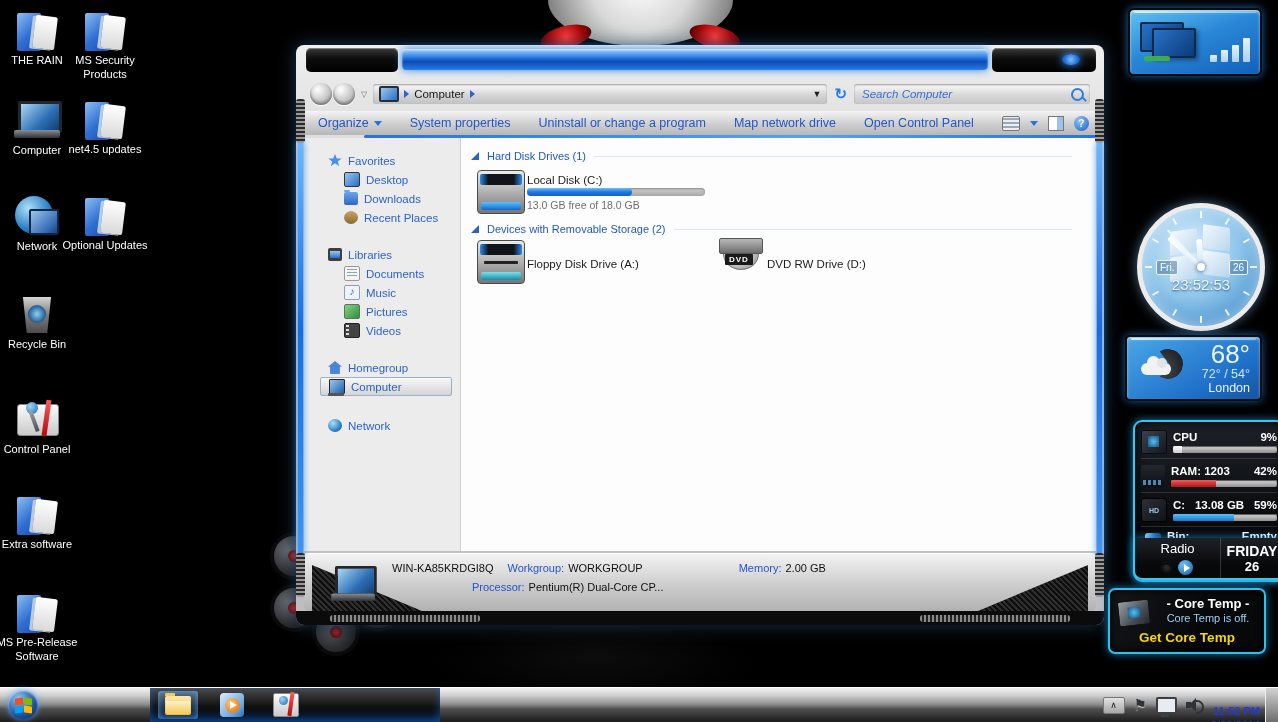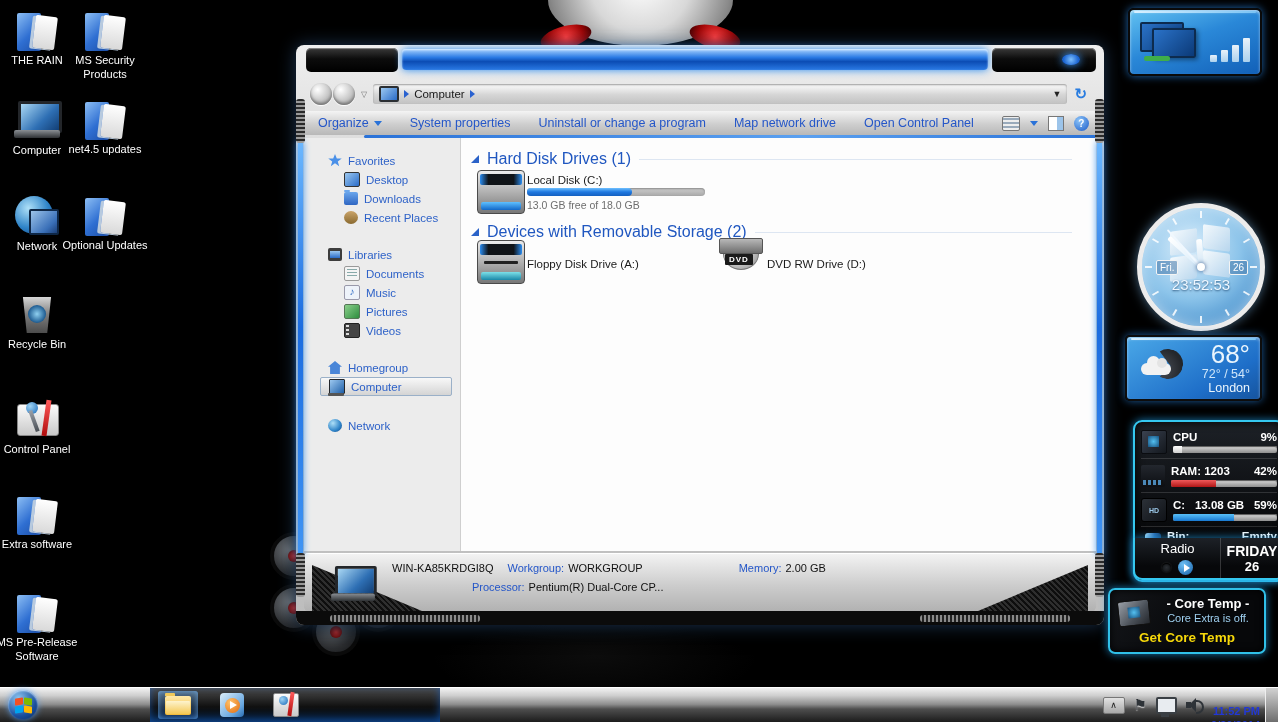--- a/index.html
+++ b/index.html
@@ -130,21 +130,21 @@
   .nic-vid{background:#444;border:1px solid #222;}
   .nic-vid::after{content:"";position:absolute;left:1px;top:1px;width:3px;height:10px;
       background:repeating-linear-gradient(0deg,#ddd 0 2px,#444 2px 4px);}
   .nic-home{background:#4a86d8;clip-path:polygon(50% 0,100% 45%,85% 45%,85% 100%,15% 100%,15% 45%,0 45%);}
   .nic-globe{border-radius:50%;background:radial-gradient(circle at 35% 32%,#aee0f8,#2f84c8 60%,#0b3c7e);}
   .nic-laptop{background:linear-gradient(135deg,#9cc8f0,#1f5fa8);border:1px solid #23262a;border-radius:1px;}
   .nic-laptop::after{content:"";position:absolute;left:-2px;bottom:-3px;width:16px;height:3px;background:#555;border-radius:1px;}
   
   .mainpane{flex:1;position:relative;background:#fdfdfd;}
   .grp-hd{position:absolute;left:10px;right:24px;display:flex;align-items:center;gap:8px;
-      font-size:16px;color:#2057c0;}
+      font-size:11px;color:#2057c0;}
   .grp-tri{width:0;height:0;border-bottom:8px solid #2a62c8;border-left:8px solid transparent;}
   .grp-line{flex:1;height:1px;background:#dde6f2;}
   .drive-ic{position:absolute;width:46px;height:42px;border:1px solid #4a4a4a;border-radius:4px;
       background:linear-gradient(#ececec,#9a9a9a 70%,#777);}
   .drive-ic .band{position:absolute;left:2px;top:3px;right:2px;height:11px;border-radius:2px;
       background:linear-gradient(90deg,#2a8cf0,#101418 20%,#101418 80%,#2a8cf0);}
   .drive-ic .stripe{position:absolute;left:3px;bottom:3px;right:3px;height:8px;border-radius:2px;
       background:linear-gradient(#5ec0ff,#1268c8);}
   .drive-ic .slot{position:absolute;left:6px;top:20px;right:6px;height:3px;background:#222;border-radius:1px;}
   .dvd-ic{position:absolute;width:46px;height:42px;}
@@ -406,20 +406,24 @@
       <div class="navbtn fwd"></div>
       <span class="tiny-arrow">▽</span>
       <div class="addrbox">
         <span class="mini-laptop"></span>
         <span class="crumb-arrow"></span>
         <span class="crumb">Computer</span>
         <span class="crumb-arrow"></span>
         <span class="addr-drop">▼</span>
       </div>
       <span class="refresh">↻</span>
+      <div class="searchbox">
+        <input placeholder="Search Computer" style="">
+        <span class="mag"></span>
+      </div>
     </div>
 
     <div class="toolbar">
       <span class="tb-item tb-org">
         <span>Organize</span>
         <span class="tb-caret"></span>
       </span>
       <span class="tb-item">System properties</span>
       <span class="tb-item">Uninstall or change a program</span>
       <span class="tb-item">Map network drive</span>
@@ -697,21 +701,21 @@
       <div class="mon-date">
         <span class="mon-day">FRIDAY</span>
         <span class="mon-num">26</span>
       </div>
     </div>
   </div>
 
   <div class="gadget-ct">
     <div class="ct-chip"></div>
     <div class="ct-title">- Core Temp -</div>
-    <div class="ct-status">Core Extra is off.</div>
+    <div class="ct-status">Core Temp is off.</div>
     <div class="ct-link">Get Core Temp</div>
   </div>
 
   <div class="taskbar">
     <div class="tb-dark"></div>
     <div class="startorb">
       <div class="sflag">
           <i></i>
           <i></i>
           <i></i>

